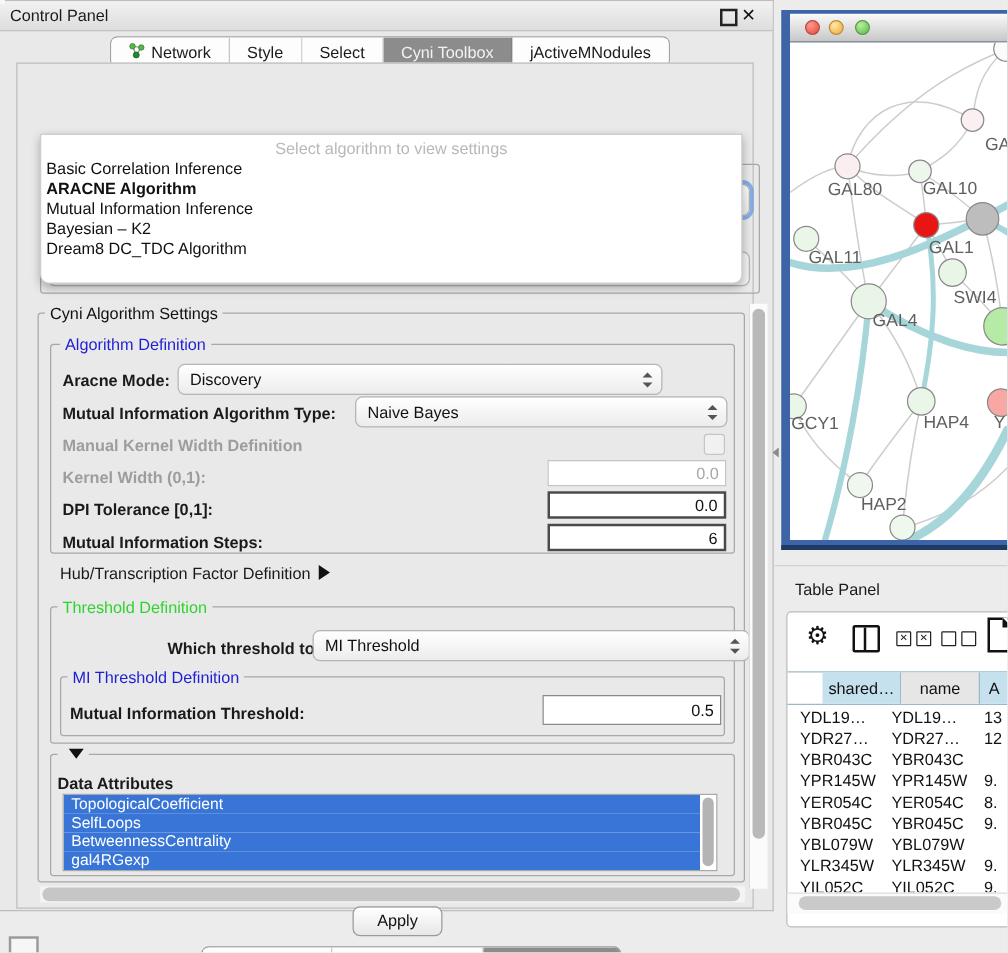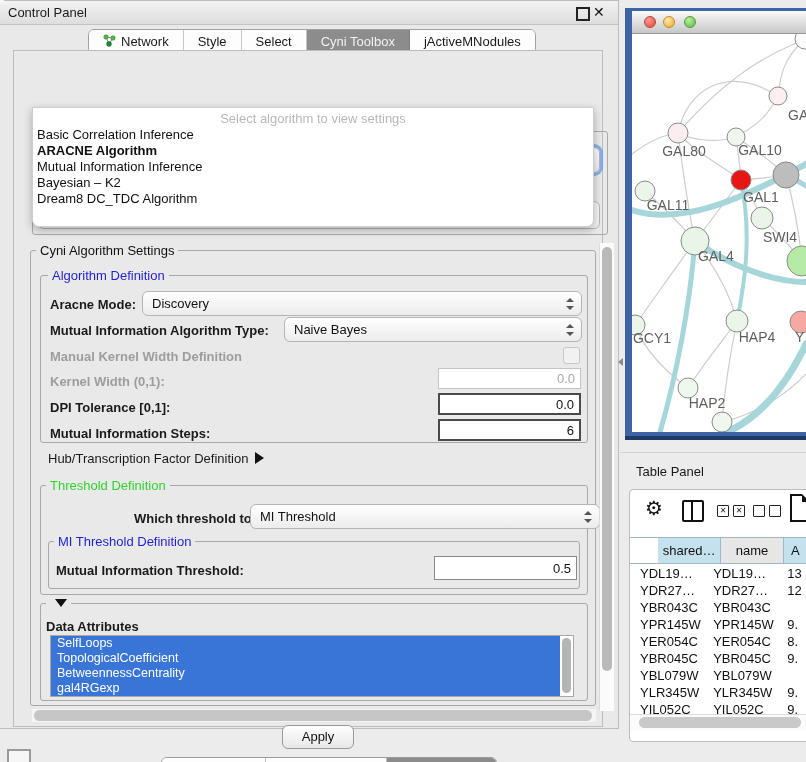--- a/index.html
+++ b/index.html
@@ -161,21 +161,21 @@
         <span class="arrows"></span>
       </div>
 
       <div id="cyni-group" class="abs group"></div>
       <span class="group-label" style="left:22px;top:192px;">Cyni Algorithm Settings</span>
 
       <div id="algdef-group" class="abs group"></div>
       <span class="group-label blue" style="left:34px;top:217px;">Algorithm Definition</span>
 
       <span class="flabel" style="left:36px;top:246px;">Aracne Mode:</span>
-      <div class="abs combo" style="left:128px;top:240px;width:440px;height:25px;">
+      <div class="abs combo" style="left:128px;top:240px;width:388px;height:25px;">
         <span class="val">Discovery</span>
         <span class="arrows"></span>
       </div>
 
       <span class="flabel" style="left:36px;top:272px;">Mutual Information Algorithm Type:</span>
       <div class="abs combo" style="left:270px;top:266px;width:298px;height:25px;">
         <span class="val">Naive Bayes</span>
         <span class="arrows"></span>
       </div>
 
@@ -205,22 +205,22 @@
       <div id="mithr-group" class="abs group"></div>
       <span class="group-label blue" style="left:40px;top:483px;">MI Threshold Definition</span>
       <span class="flabel" style="left:42px;top:512px;">Mutual Information Threshold:</span>
       <input class="nfield mid" style="left: 420px; top: 505px; width: 143px; height: 24px;" readonly="" value="0.5">
 
       <div id="src-group" class="abs group"></div>
       <span class="group-label" style="left:32px;top:545px;"><span class="tri-down"></span></span>
       <span class="flabel" style="left:32px;top:568px;">Data Attributes</span>
       <div id="attr-list" class="abs">
 
-      <div class="attr-item">SelfLoops</div>
-          <div class="attr-item">TopologicalCoefficient</div>
+      <div class="attr-item">TopologicalCoefficient</div>
+          <div class="attr-item">SelfLoops</div>
           <div class="attr-item">BetweennessCentrality</div>
           <div class="attr-item">gal4RGexp</div>
           <div id="attr-thumb" class="abs"></div>
         </div>
 
       <div id="vscroll" class="abs">
         <div id="vscroll-thumb" class="abs"></div>
       </div>
       <div id="hscroll" class="abs">
         <div id="hscroll-thumb" class="abs"></div>

